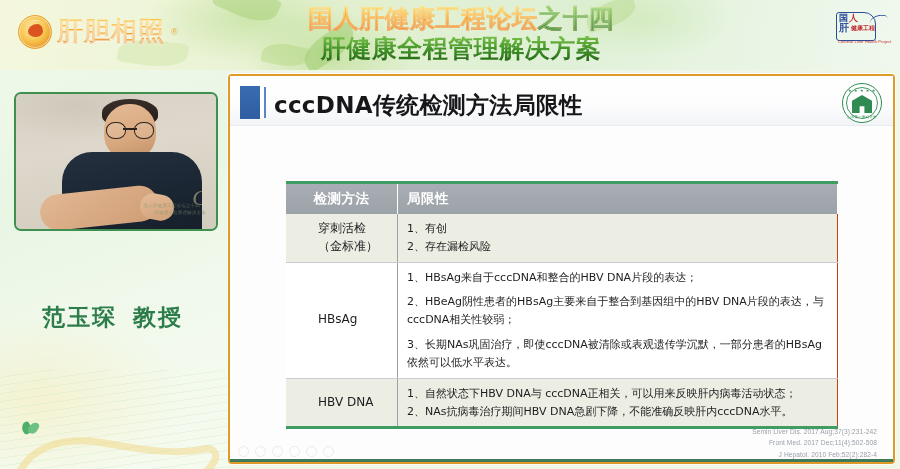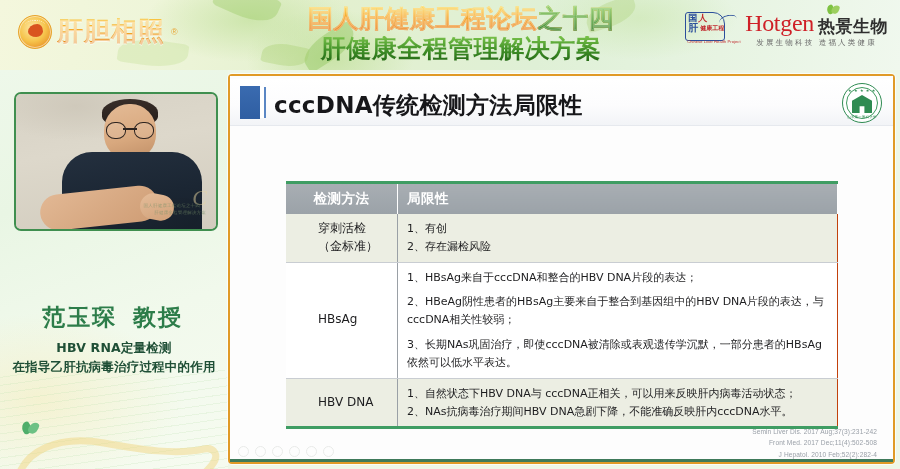--- a/index.html
+++ b/index.html
@@ -273,31 +273,20 @@
       <div class="clhp">
         <div class="clhp-box"></div>
         <div class="clhp-g">国</div>
         <div class="clhp-r">人</div>
         <div class="clhp-k">肝</div>
         <div class="clhp-j">健康工程</div>
         <div class="clhp-sw"></div>
         <div class="clhp-en">Chinese Liver Health Project</div>
       </div>
 
-      <div class="hot-wrap">
-        <div class="hot-row">
-          <div class="hotgen">Hotgen</div>
-          <div class="butterfly">
-            <span class="bw bw-l"></span>
-            <span class="bw bw-r"></span>
-          </div>
-          <div class="rjsw">热景生物</div>
-        </div>
-        <div class="hot-sub">发展生物科技  造福人类健康</div>
-      </div>
     </div>
   </div>
 
   <div class="leftpanel">
     <div class="stripes"></div>
 
     <div class="liver-art">
       <svg width="215" height="110" viewBox="0 0 215 110">
         <path d="M8 60 C14 24 52 10 96 18 C134 25 168 30 196 24 C206 22 212 30 204 40
                  C186 62 150 78 124 98 C112 107 96 104 92 92 C88 80 74 74 54 78
@@ -322,24 +311,20 @@
         <div class="ph-hand"></div>
         <div class="ph-wm">
           <div class="ph-wm-c">C</div>
           <div class="ph-wm-t1">国人肝健康工程论坛之十四</div>
           <div class="ph-wm-t2">肝健康全程管理解决方案</div>
         </div>
       </div>
     </div>
 
     <div class="sp-name">范玉琛 教授</div>
-    <div class="sp-topic">
-      <div>HBV RNA定量检测</div>
-      <div>在指导乙肝抗病毒治疗过程中的作用</div>
-    </div>
   </div>
 
   <div class="slide-outer">
     <div class="slide">
 
       <div class="slide-titlebar">
         <div class="title-accent"></div>
         <div class="slide-title">cccDNA传统检测方法局限性</div>
         <div class="seal">
           <div class="seal-stars">★ ★ ★ ★ ★</div>

